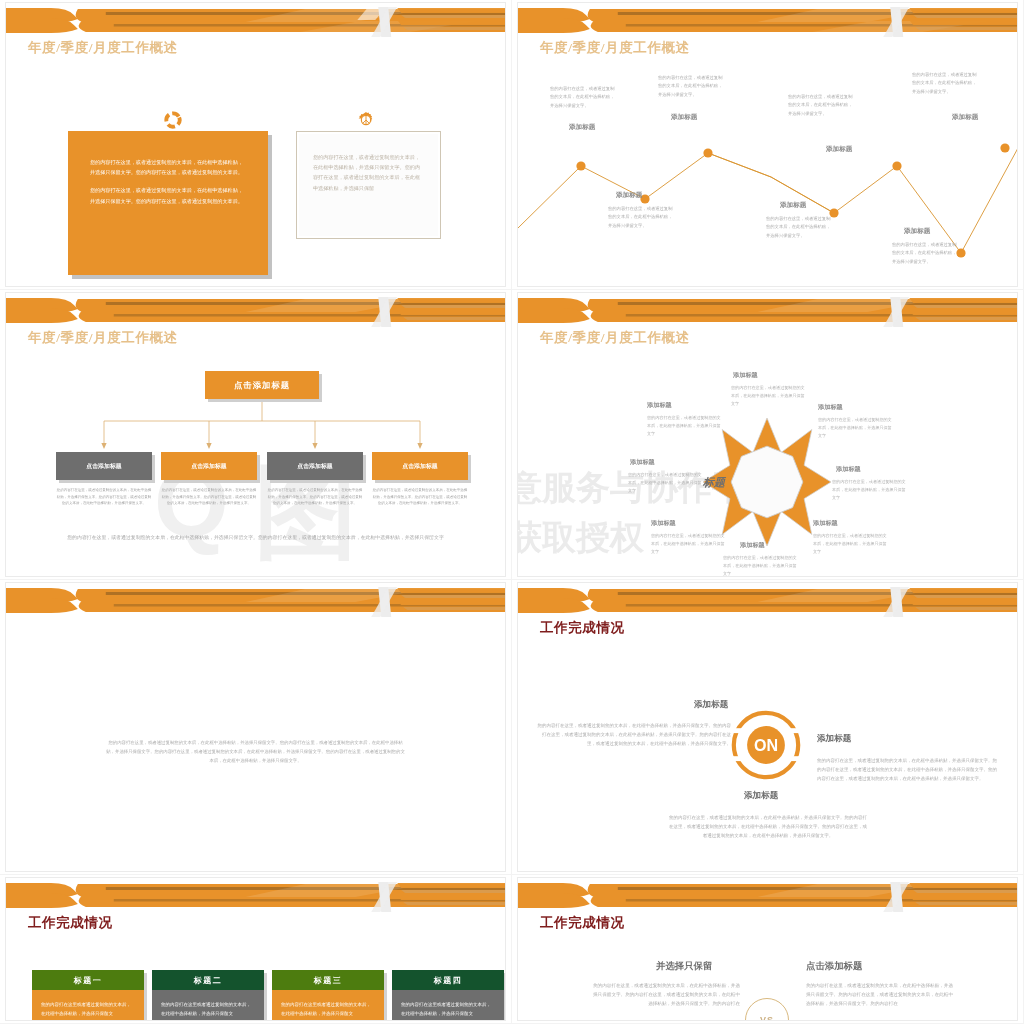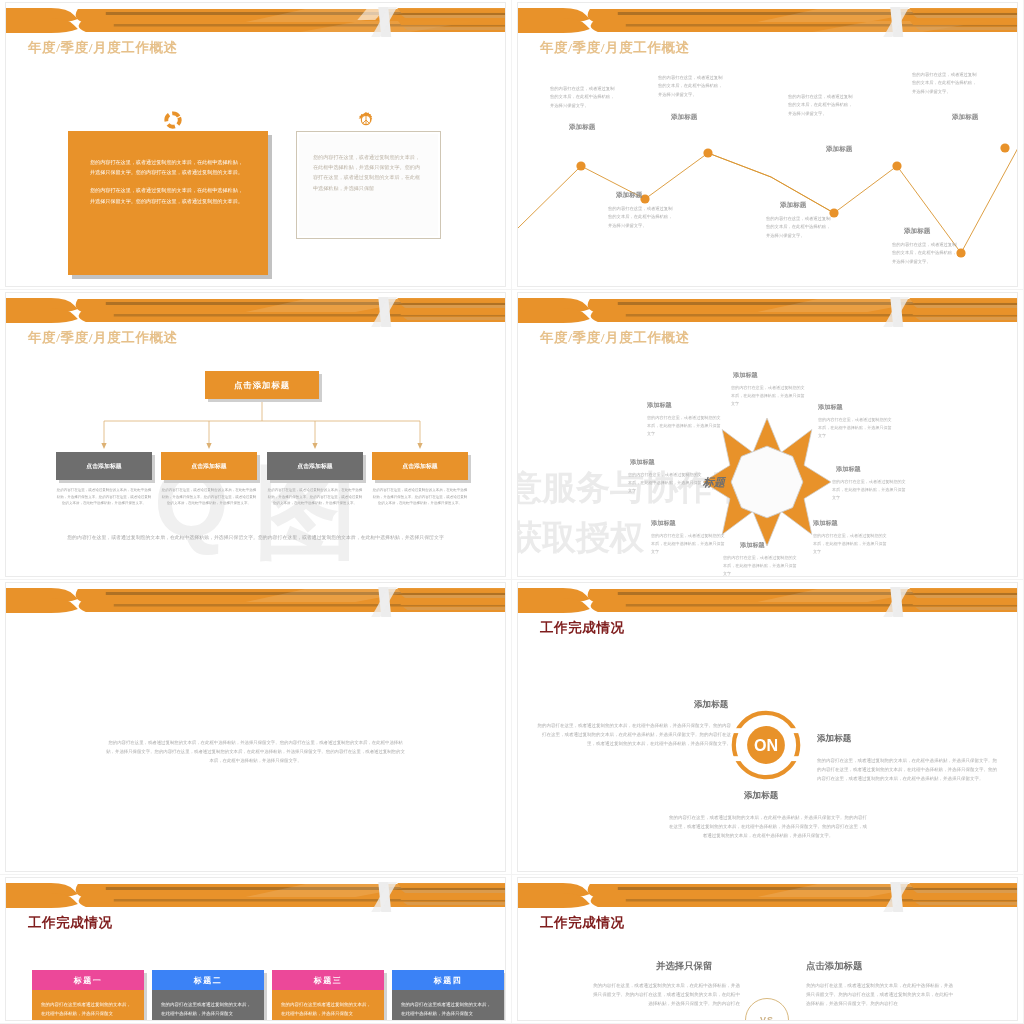--- a/index.html
+++ b/index.html
@@ -148,21 +148,21 @@
   .on-body { position:absolute; font-size:4.5px; color:#a8a8a8; line-height:2.0; }
 
   
   .card { position:absolute; box-shadow:3px 3px 0 0 #d2d2d2; }
   .card-head {
     height:20px; display:flex; align-items:center; justify-content:center;
     color:#ffffff; font-weight:700; font-size:8px;
     font-family:"Liberation Serif", serif; letter-spacing:1.5px;
   }
   .card-body { padding:10px 9px; font-size:4.5px; line-height:2.0; color:#ffffff; }
-  .h-gray { background:#ec4899; } .h-orange { background:#3b82f6;text-align:right; }
+  .h-gray { background:#4d7c0f; } .h-orange { background:#14532d;text-align:right; }
   .b-gray { background:#6e6e6e; } .b-orange { background:#e8922a; }
 
   
   .vs-label {
     position:absolute; font-size:9.4px; color:#6f6f6f; font-weight:700;
     white-space:nowrap; font-family:"Liberation Serif", serif;
   }
   .vs-body { position:absolute; font-size:4.6px; color:#a8a8a8; line-height:2.0; width:150px; }
   .vs-circle {
     position:absolute; width:44px; height:44px; border-radius:50%;

